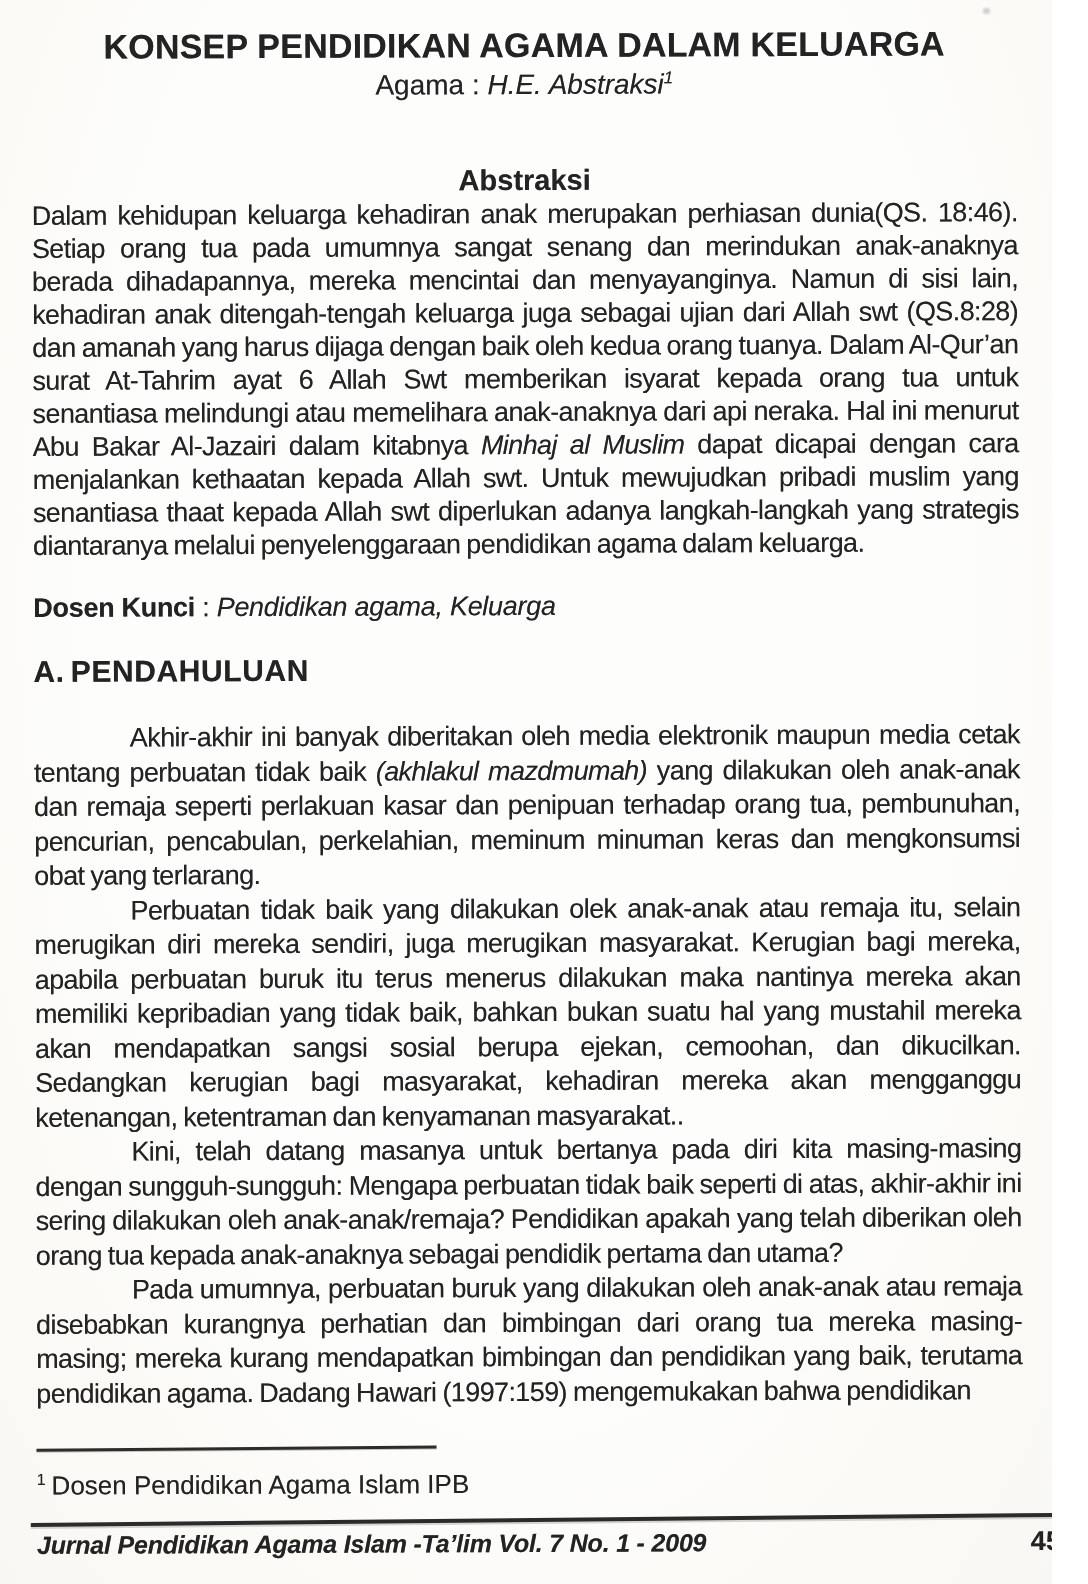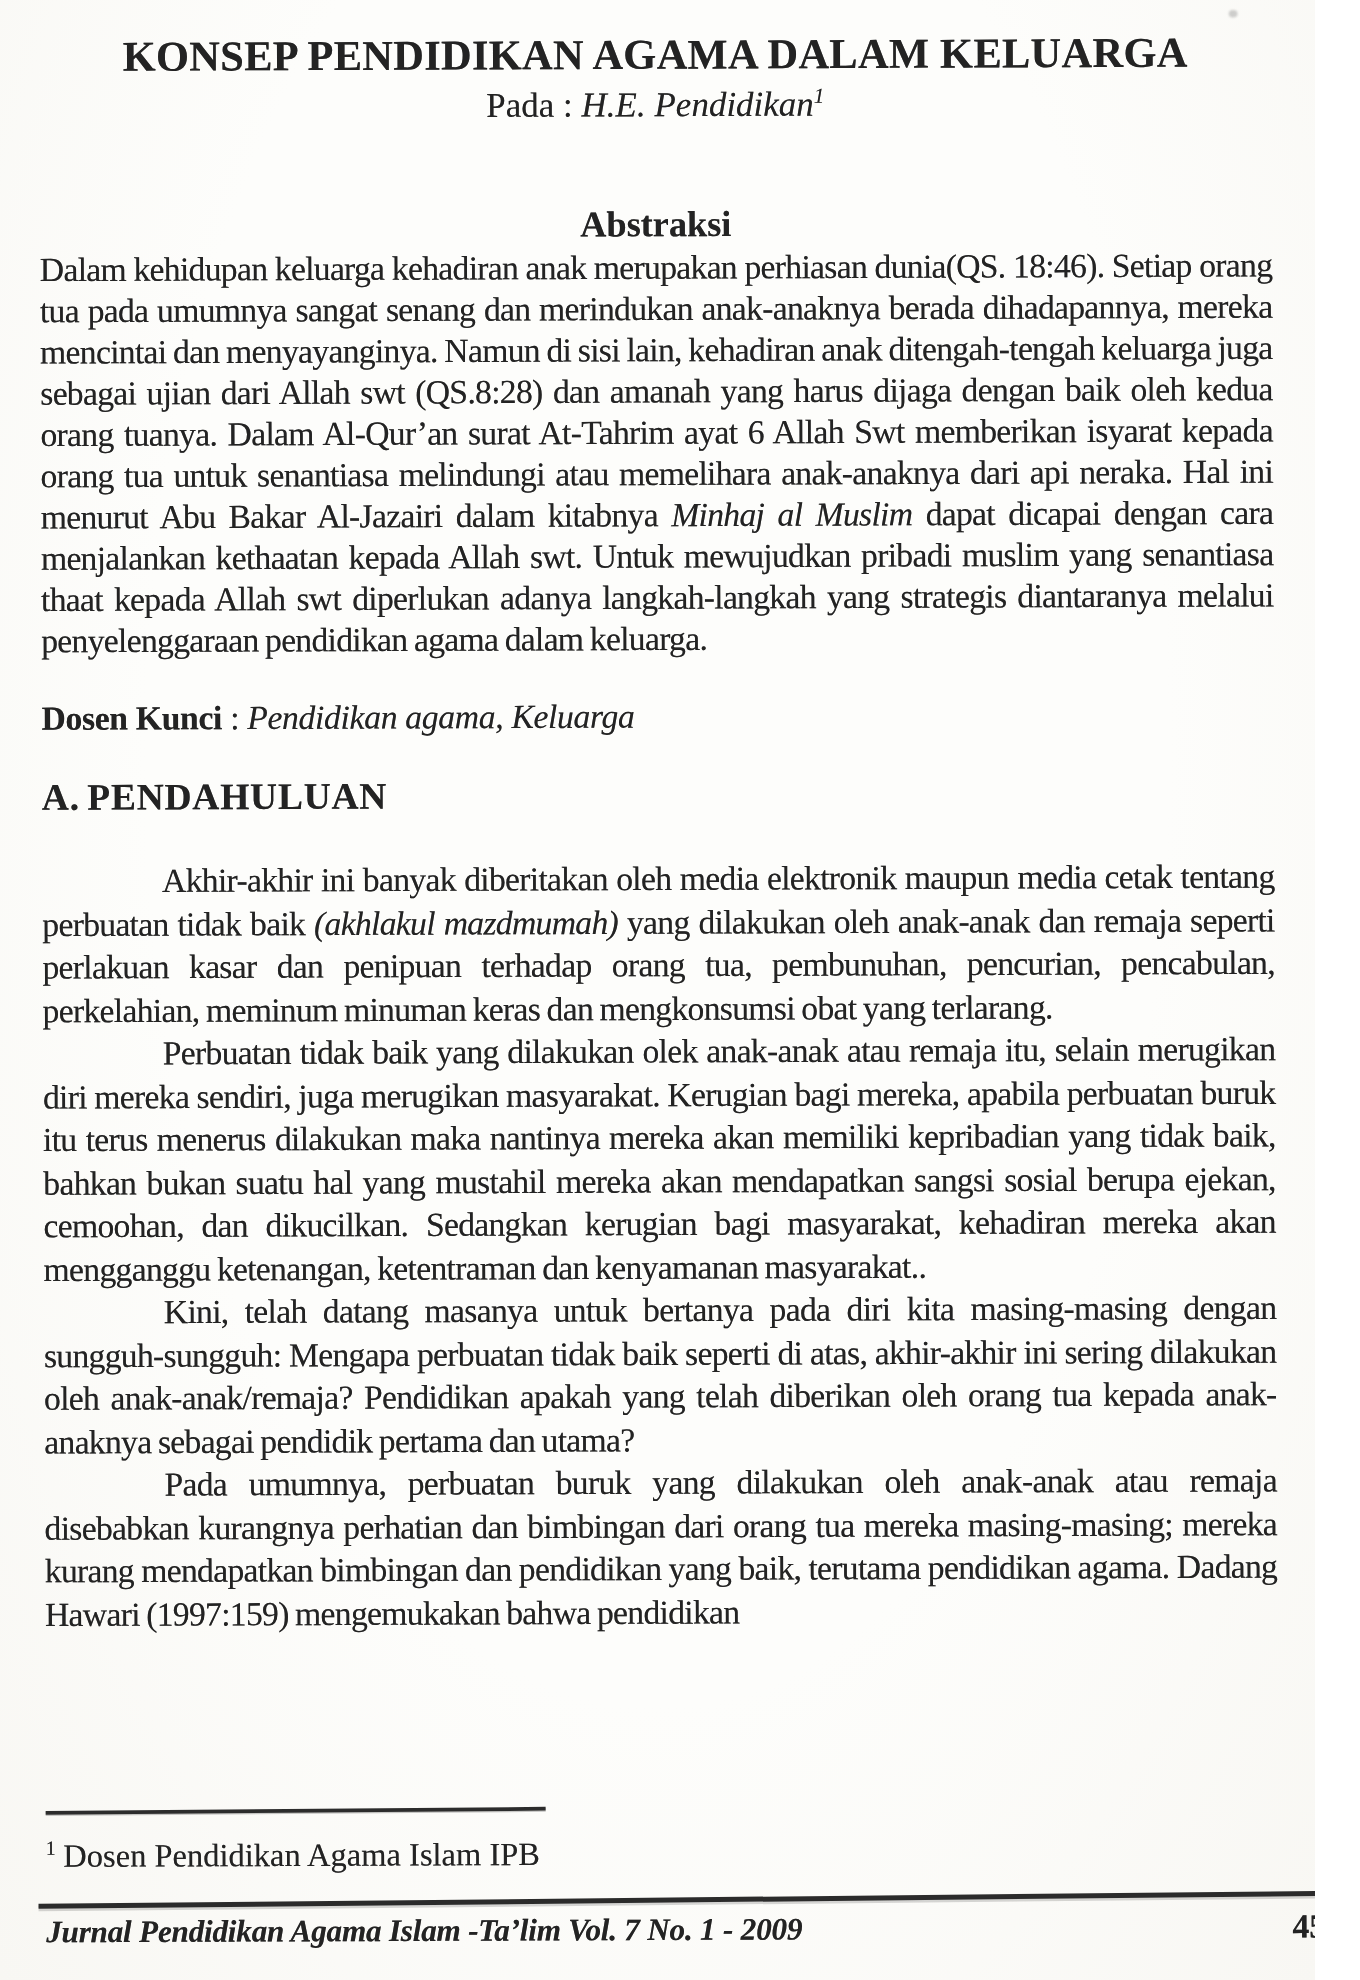--- a/index.html
+++ b/index.html
@@ -4,21 +4,21 @@
 <style>
   * { margin: 0; padding: 0; box-sizing: border-box; }
   html, body { background: #ffffff; }
 
   .page {
     position: relative;
     width: 1052px;
     height: 1584px;
     background: radial-gradient(ellipse at 50% 38%, #fdfdfb 55%, #f8f7f3 100%);
     color: #232323;
-    font-family: Liberation Serif, serif;
+    font-family: Liberation Sans, sans-serif;
     overflow: hidden;
   }
 
   .sheet {
     position: absolute;
     inset: 0;
     transform: rotate(-0.22deg);
     transform-origin: 50% 50%;
   }
 
@@ -160,21 +160,21 @@
 <body>
 
 <div class="page">
   <div class="speck"></div>
   <div class="sheet">
 
     <div class="content">
 
       <h1 class="title">KONSEP PENDIDIKAN AGAMA DALAM KELUARGA</h1>
 
-      <div class="byline"><span>Pada : </span><span class="ital">H.E. Pendidikan</span><sup>1</sup></div>
+      <div class="byline"><span>Agama : </span><span class="ital">H.E. Abstraksi</span><sup>1</sup></div>
 
       <h2 class="abs-heading">Abstraksi</h2>
 
       <p class="abs-body"><span>Dalam kehidupan keluarga kehadiran anak merupakan perhiasan dunia(QS. 18:46). Setiap orang tua pada umumnya sangat senang dan merindukan anak-anaknya berada dihadapannya, mereka mencintai dan menyayanginya. Namun di sisi lain, kehadiran anak ditengah-tengah keluarga juga sebagai ujian dari Allah swt (QS.8:28) dan amanah yang harus dijaga dengan baik oleh kedua orang tuanya. Dalam Al-Qur’an surat At-Tahrim ayat 6 Allah Swt memberikan isyarat kepada orang tua untuk senantiasa melindungi atau memelihara anak-anaknya dari api neraka. Hal ini menurut Abu Bakar Al-Jazairi dalam kitabnya </span><span class="ital">Minhaj al Muslim</span><span> dapat dicapai dengan cara menjalankan kethaatan kepada Allah swt. Untuk mewujudkan pribadi muslim yang senantiasa thaat kepada Allah swt diperlukan adanya langkah-langkah yang strategis diantaranya melalui penyelenggaraan pendidikan agama dalam keluarga.</span></p>
 
       <p class="keywords"><span class="kw-label">Dosen Kunci</span><span> : </span><span class="ital">Pendidikan agama, Keluarga</span></p>
 
       <h2 class="section-heading"><span>A.</span><span class="sec-title">PENDAHULUAN</span></h2>
 
       <p class="body-p first"><span>Akhir-akhir ini banyak diberitakan oleh media elektronik maupun media cetak tentang perbuatan tidak baik </span><span class="ital">(akhlakul mazdmumah)</span><span> yang dilakukan oleh anak-anak dan remaja seperti perlakuan kasar dan penipuan terhadap orang tua, pembunuhan, pencurian, pencabulan, perkelahian, meminum minuman keras dan mengkonsumsi obat yang terlarang.</span></p>

